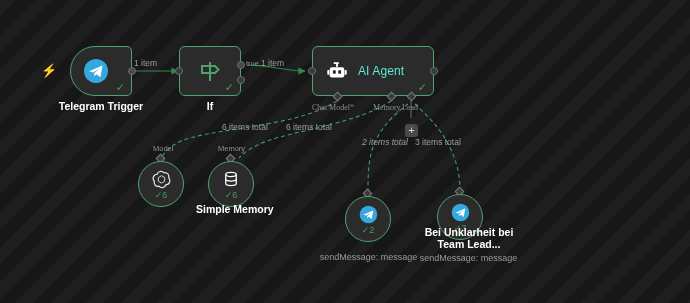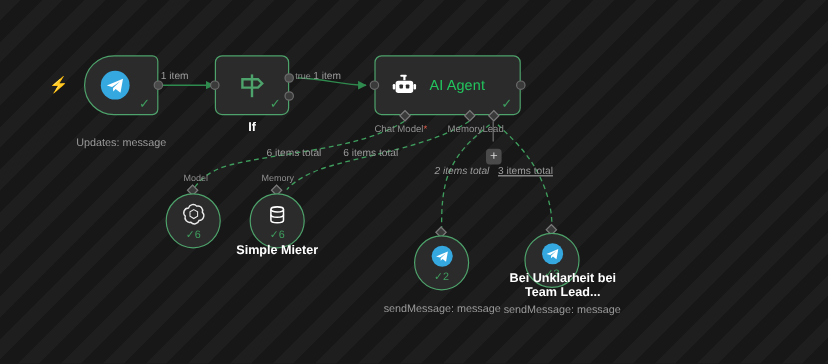--- a/index.html
+++ b/index.html
@@ -35,21 +35,21 @@
     align-items: center;
   }
   .node.trigger {
     border-top-left-radius: 30px;
     border-bottom-left-radius: 30px;
   }
   .node .nodeicon {
     display: flex; align-items: center; justify-content: center;
   }
   .node .nodetitle {
-    color: #22c55e;
+    color: #5eead4;
     font-size: 12px;
     letter-spacing: .1px;
     white-space: nowrap;
   }
   .node .tick {
     position: absolute;
     right: 6px; bottom: 2px;
     color: #3f9e5e;
     font-size: 11px;
     line-height: 1;
@@ -116,20 +116,21 @@
     font-size: 8.5px;
     white-space: nowrap;
     line-height: 9px;
   }
   .plabel {
     position: absolute;
     color: #8f8f8f;
     font-size: 8px;
     white-space: nowrap;
     line-height: 9px;
+    font-family: Liberation Serif, serif;
   }
   .plabel .req { color: #e05c4b; }
   .outlabel {
     position: absolute;
     color: #8f8f8f;
     font-size: 7.5px;
     white-space: nowrap;
   }
   
   .plusbtn {
@@ -181,21 +182,21 @@
   <div class="node trigger" style="left:70px; top:46px; width:62px; height:50px;">
     <div class="nodeicon" style="margin-left:12px;">
       <svg width="26" height="26" viewBox="0 0 26 26">
         <circle cx="13" cy="13" r="12" fill="#35a8e0"></circle>
         <path d="M6 13.2 L19.5 7.6 L17.4 19.2 L13.4 16.2 L11.3 18.2 L11.2 15.3 L17 9.9 L10.4 14.4 z" fill="#ffffff"></path>
       </svg>
     </div>
     <div class="tick">✓</div>
   </div>
   <div class="port filled" style="left:128px; top:67px;"></div>
-  <div class="subcaption" style="left:48px; top:114px; width:106px;">Updates: message</div>
+  <div class="caption" style="left:48px; top:100px; width:106px;">Telegram Trigger</div>
   <div class="elabel" style="left:134px; top:59px;">1 item</div>
 
   <div class="node" style="left:179px; top:46px; width:62px; height:50px;">
     <div class="nodeicon" style="margin-left:17px;">
       <svg width="26" height="26" viewBox="0 0 26 26">
         <rect x="12" y="4" width="2" height="19" fill="#4ea26b"></rect>
         <path d="M5 8 L18 8 L21.5 11.5 L18 15 L5 15 z" fill="none" stroke="#4ea26b" stroke-width="2"></path>
       </svg>
     </div>
     <div class="tick">✓</div>
@@ -231,21 +232,21 @@
 
   <div class="plabel" style="left:312px; top:103px;"><span>Chat Model</span><span class="req">*</span></div>
   <div class="plabel" style="left:373px; top:103px;">Memory</div>
   <div class="plabel" style="left:402px; top:103px;">Lead</div>
 
   <div class="plusbtn" style="left:405px; top:124px;">+</div>
 
   <div class="elabel" style="left:222px; top:123px;">6 items total</div>
   <div class="elabel" style="left:286px; top:123px;">6 items total</div>
   <div class="elabel" style="left:362px; top:138px;font-style:italic;">2 items total</div>
-  <div class="elabel" style="left:415px; top:138px;text-decoration:underline;">3 items total</div>
+  <div class="elabel" style="left:415px; top:138px;">3 items total</div>
 
   <div class="outlabel" style="left:153px; top:144px;">Model</div>
   <div class="diamond" style="left:157px; top:155px;"></div>
   <div class="subnode" style="left:138px; top:161px;">
     <div style="margin-bottom:6px;">
       <svg width="19" height="19" viewBox="0 0 24 24">
         <path d="M21 10a5 5 0 0 0-5.9-6.5A5 5 0 0 0 6.5 5.4 5 5 0 0 0 3 14a5 5 0 0 0 5.9 6.5A5 5 0 0 0 17.5 18.6 5 5 0 0 0 21 10z" fill="none" stroke="#e9e9e9" stroke-width="1.5"></path>
         <path d="M12 7.2 L16 9.5 L16 14.2 L12 16.6 L8 14.2 L8 9.5 z" fill="none" stroke="#e9e9e9" stroke-width="1.1"></path>
       </svg>
     </div>
@@ -257,21 +258,21 @@
   <div class="subnode" style="left:208px; top:161px;">
     <div style="margin-bottom:6px;">
       <svg width="18" height="18" viewBox="0 0 24 24">
         <ellipse cx="12" cy="6" rx="7" ry="2.8" fill="none" stroke="#ffffff" stroke-width="1.7"></ellipse>
         <path d="M5 6 V18 a7 2.8 0 0 0 14 0 V6" fill="none" stroke="#ffffff" stroke-width="1.7"></path>
         <path d="M5 12 a7 2.8 0 0 0 14 0" fill="none" stroke="#ffffff" stroke-width="1.7"></path>
       </svg>
     </div>
     <div class="cnt">✓<span>6</span></div>
   </div>
-  <div class="caption" style="left:196px; top:203px; width:70px;">Simple Mieter</div>
+  <div class="caption" style="left:196px; top:203px; width:70px;">Simple Memory</div>
 
   <div class="diamond" style="left:364px; top:190px;"></div>
   <div class="subnode" style="left:345px; top:196px;">
     <div style="margin-bottom:6px;">
       <svg width="19" height="19" viewBox="0 0 26 26">
         <circle cx="13" cy="13" r="12" fill="#35a8e0"></circle>
         <path d="M6 13.2 L19.5 7.6 L17.4 19.2 L13.4 16.2 L11.3 18.2 L11.2 15.3 L17 9.9 L10.4 14.4 z" fill="#ffffff"></path>
       </svg>
     </div>
     <div class="cnt">✓<span>2</span></div>

